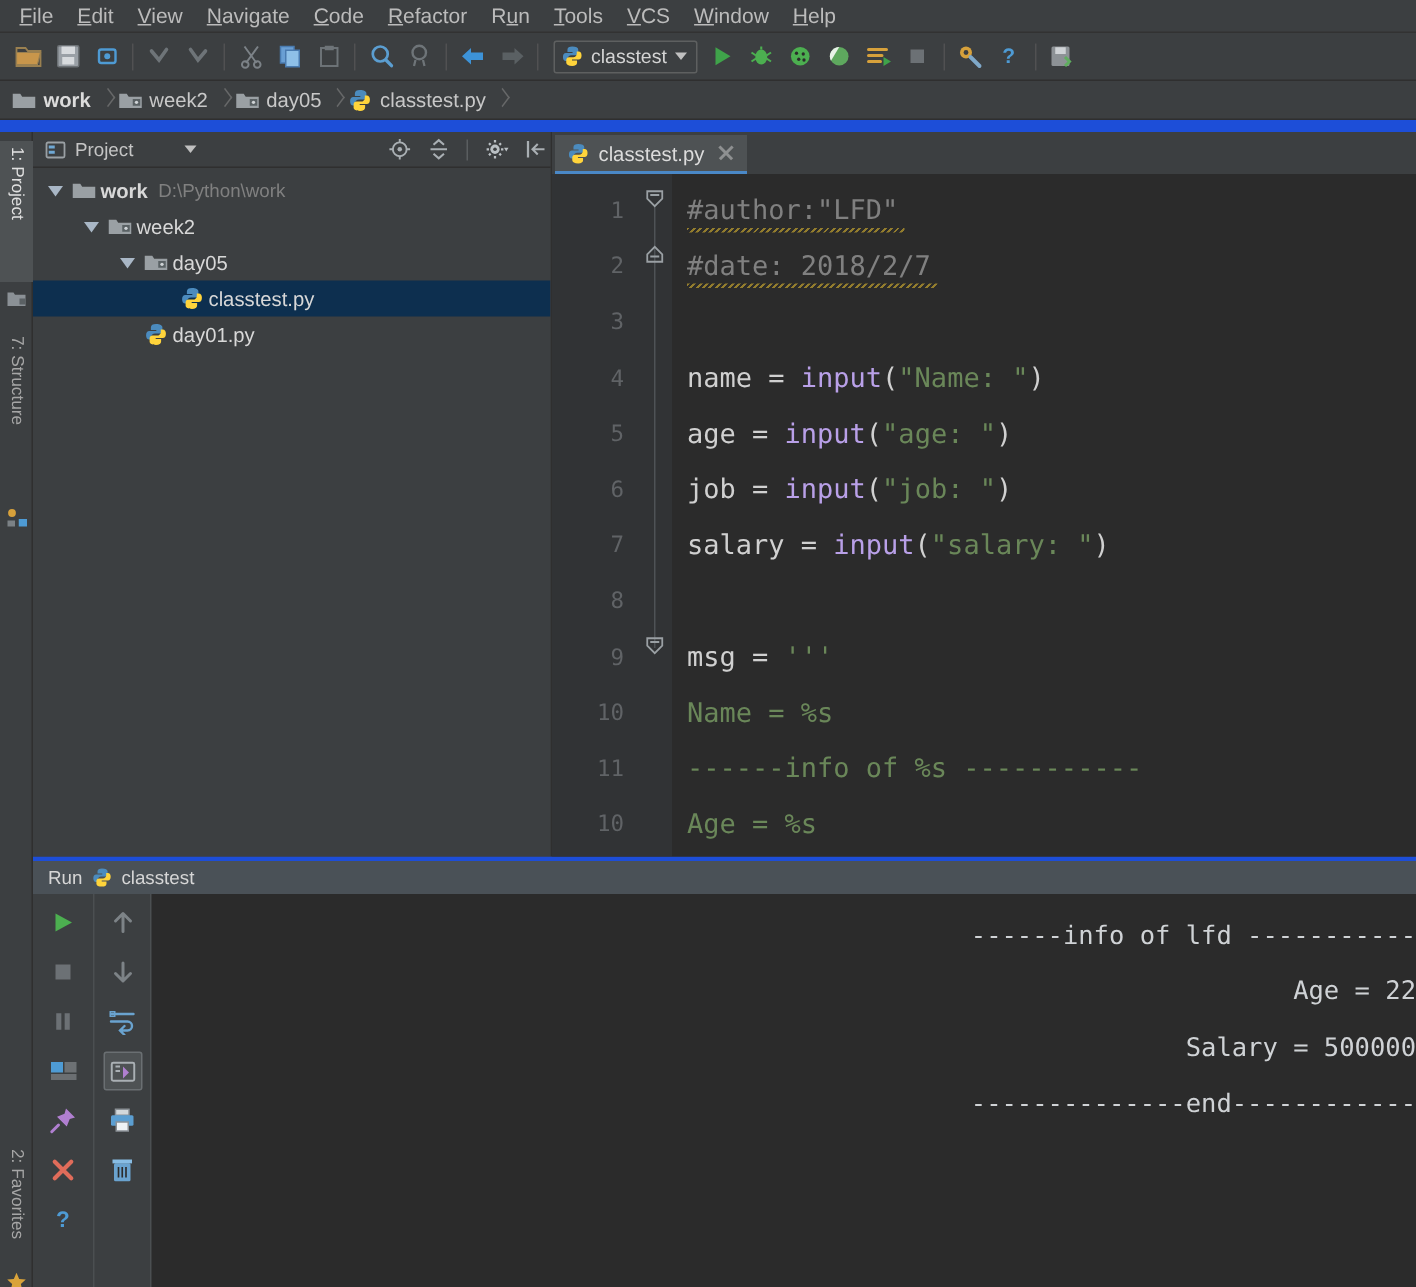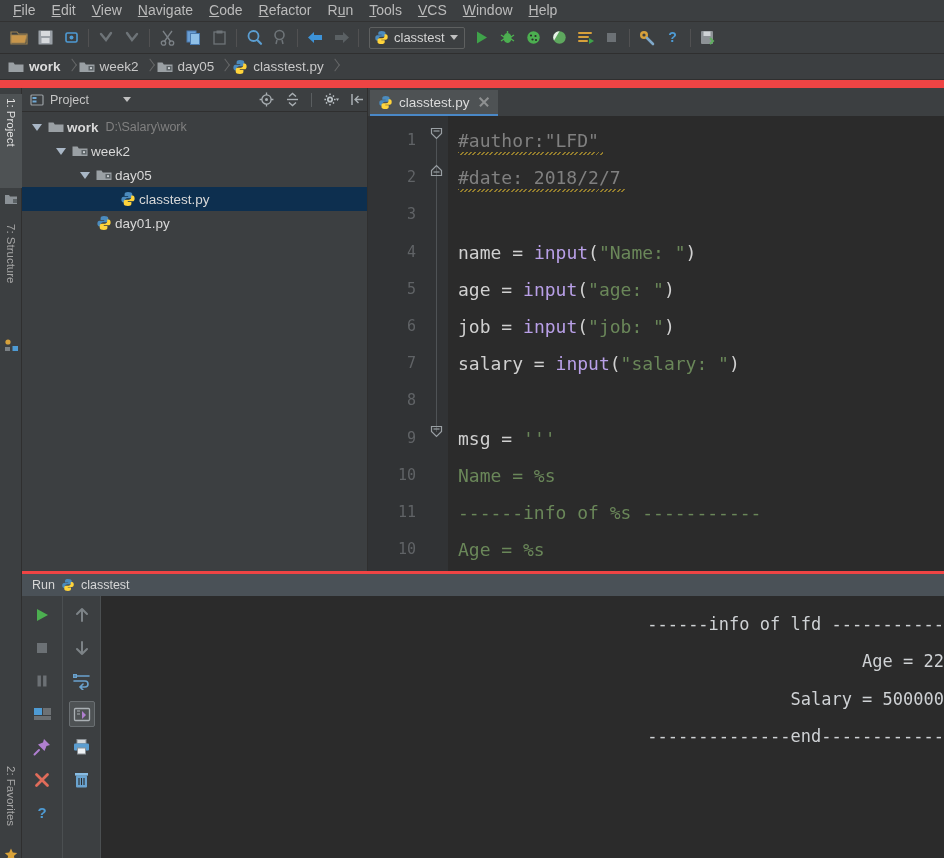--- a/index.html
+++ b/index.html
@@ -4,21 +4,21 @@
 <style>
   * { box-sizing: border-box; }
   html, body {
     margin: 0; padding: 0;
     width: 944px; height: 858px;
     background: #3c3f41;
     font-family: "Liberation Sans", sans-serif;
     overflow: hidden;
     -webkit-font-smoothing: antialiased;
   }
-  #app { position: relative; width: 944px; height: 858px; background: #ef4444; }
+  #app { position: relative; width: 944px; height: 858px; background: #1d4ed8; }
 
   
   .menubar {
     height: 22px; background: #3c3f41;
     display: flex; align-items: center;
     padding-left: 6px; gap: 2px;
     border-bottom: 1px solid #323232;
   }
   .menu-item {
     color: #bbbbbb; font-size: 14px; padding: 2px 7px 3px 7px;
@@ -510,21 +510,21 @@
     </div>
     <div class="proj-tree" id="projtree">
         <div class="trow" style="padding-left: 8px;">
           <span class="twist open"></span>
           <span class="ico" style="margin-left: 4px;">
             <svg width="16" height="14" viewBox="0 0 16 14">
               <path d="M0.5 2.5h5l1.3 2h8.7V12H0.5z" fill="#9aa0a4"></path>
             </svg>
           </span>
           <span class="tlabel bold">work</span>
-          <span class="tpath">D:\Salary\work</span>
+          <span class="tpath">D:\Python\work</span>
         </div>
         <div class="trow" style="padding-left: 32px;">
           <span class="twist open"></span>
           <span class="ico" style="margin-left: 4px;">
             <svg width="16" height="14" viewBox="0 0 16 14">
               <path d="M0.5 2.5h5l1.3 2h8.7V12H0.5z" fill="#9aa0a4"></path>
               <rect x="9.5" y="6" width="5" height="4.5" fill="#5a6164"></rect>
               <circle cx="12" cy="8.2" r="1.1" fill="#cfd3d6"></circle>
             </svg>
           </span>

